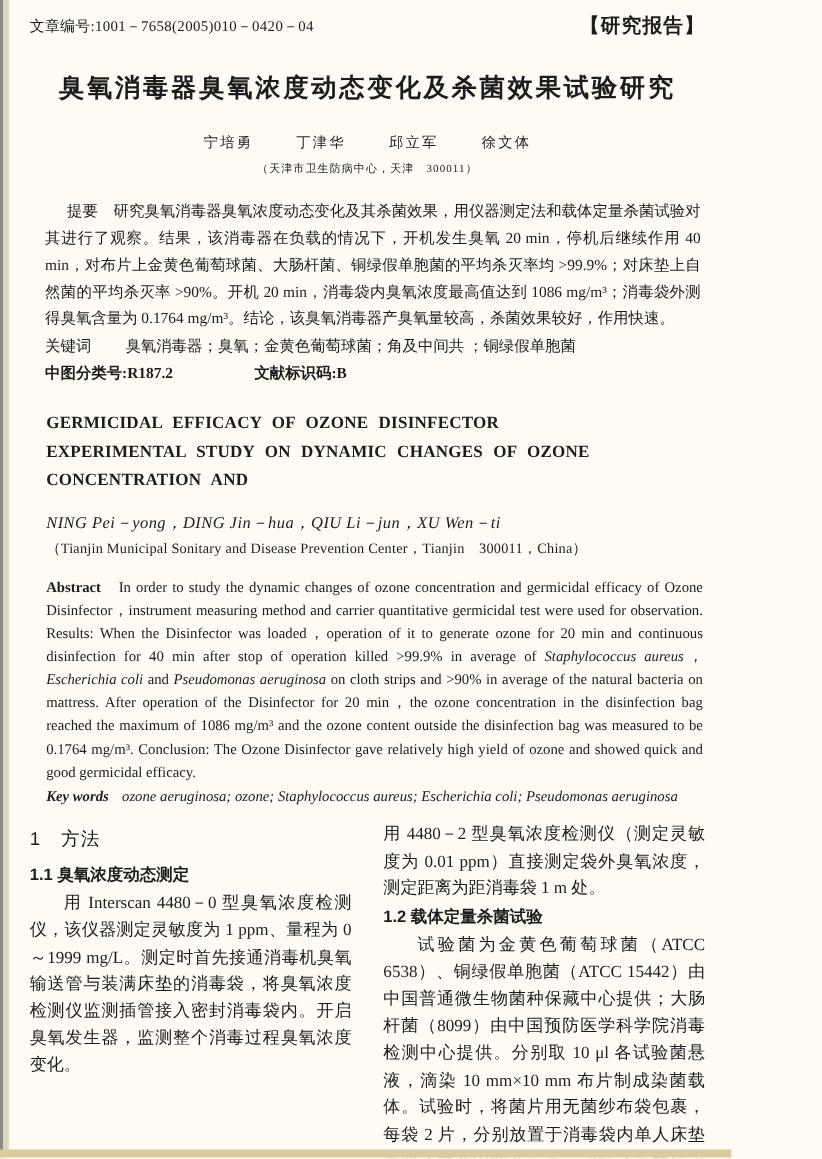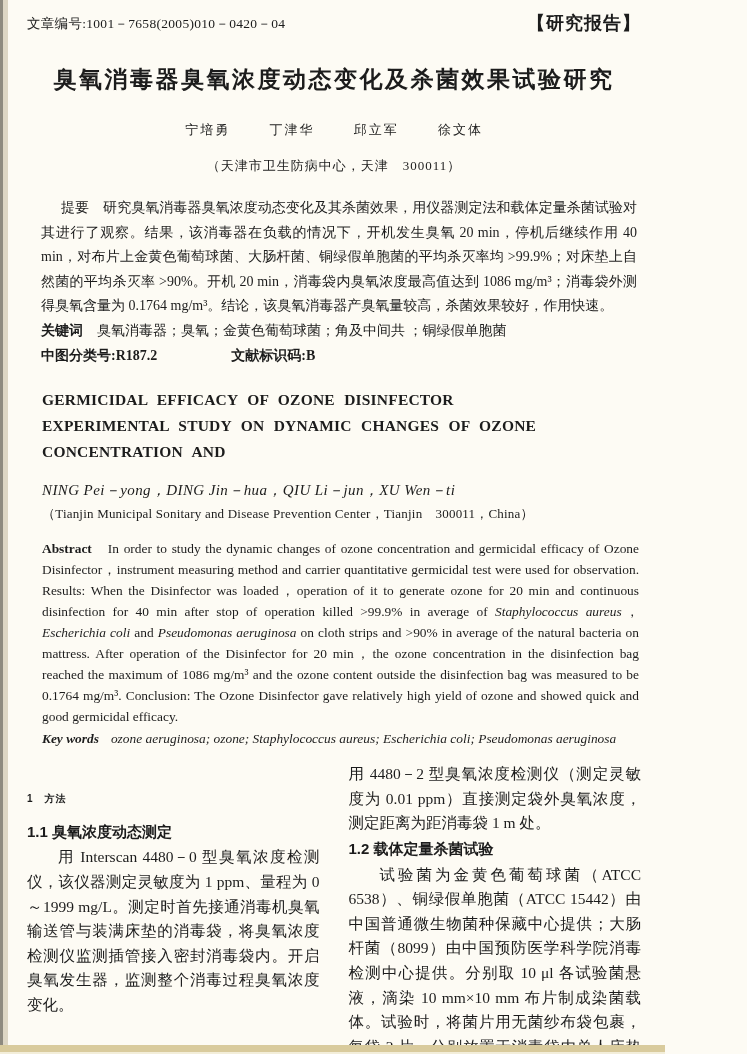--- a/index.html
+++ b/index.html
@@ -18,44 +18,44 @@
   .edge-bottom2 { position: absolute; left: 0; right: 0; bottom: 0; height: 2px; background: #f3eeda; }
 
   .header-row { display: flex; justify-content: space-between; align-items: flex-start; margin-top: 2px; }
   .article-no { font-size: 13.5px; letter-spacing: 0.3px; padding-top: 4px; }
   .report-badge { font-size: 18px; font-weight: bold; letter-spacing: 1px; }
 
   .title-cn { text-align: center; font-size: 23px; font-weight: bold; margin-top: 29px; letter-spacing: 2.5px; }
 
   .authors-cn { text-align: center; margin-top: 26px; font-size: 13px; letter-spacing: 2px; }
   .authors-cn span { margin: 0 17px; }
-  .affiliation-cn { text-align: center; margin-top: 18px; font-size: 13px; letter-spacing: 1px; }
+  .affiliation-cn { text-align: center; margin-top: 7px; font-size: 10px; letter-spacing: 1px; }
 
   .abstract-cn { margin-top: 21px; padding: 0 4px 0 14px; font-size: 14px; line-height: 24.6px; text-align: justify; }
   .abstract-cn .lbl { font-weight: normal; margin-right: 14px; margin-left: 20px; }
   .kw-cn { padding: 0 4px 0 14px; font-size: 14px; line-height: 24.6px; }
-  .kw-cn .lbl { font-weight: bold; margin-right: 14px; }
+  .kw-cn .lbl { font-weight: normal; margin-right: 31px; }
   .clc-row { padding: 0 4px 0 14px; font-size: 14px; line-height: 24.6px; }
   .clc-row .doc-code { margin-left: 74px; }
   .clc-row b { font-weight: bold; margin-top: 12px; }
 
   .title-en { margin-top: 19px; padding-left: 15px; font-size: 15.5px; font-weight: bold; line-height: 26px; word-spacing: 0.34em; letter-spacing: 0.2px; }
   .authors-en { margin-top: 16px; padding-left: 15px; font-size: 15px; font-style: italic; letter-spacing: 0.4px; }
   .affiliation-en { margin-top: 5px; padding-left: 15px; font-size: 13px; letter-spacing: 0.2px; }
 
   .abstract-en { margin-top: 15px; padding: 0 2px 0 15px; font-size: 13.4px; line-height: 21px; text-align: justify; }
   .abstract-en .lbl { font-weight: bold; margin-right: 16px; font-style: normal; }
   .kw-en { margin-top: 1px; padding-left: 15px; font-size: 13.4px; line-height: 21px; }
   .kw-en .lbl { font-weight: bold; margin-right: 12px; }
   .kw-en span { font-style: italic; }
 
   .columns { display: flex; gap: 29px; margin-top: 13px; }
   .col { width: 334px; font-size: 15.5px; line-height: 24.6px; text-align: justify; }
   .col p.indent { text-indent: 2em; }
-  .h-level1 { font-weight: bold; font-family: "Liberation Sans", "DejaVu Sans", sans-serif; font-size: 10px; margin: 25px 0 8px 0; letter-spacing: 1px; }
+  .h-level1 { font-weight: normal; font-family: "Liberation Sans", "DejaVu Sans", sans-serif; font-size: 17px; margin: 4px 0 8px 0; letter-spacing: 1px; }
   .h-level2 { font-weight: bold; font-family: "Liberation Sans", "DejaVu Sans", sans-serif; font-size: 15px; margin: 1px 0 1px 0; }
 </style>
 </head>
 <body>
 
 <div class="page">
   <div class="edge-left"></div>
   <div class="edge-left2"></div>
 
   <div class="header-row">

